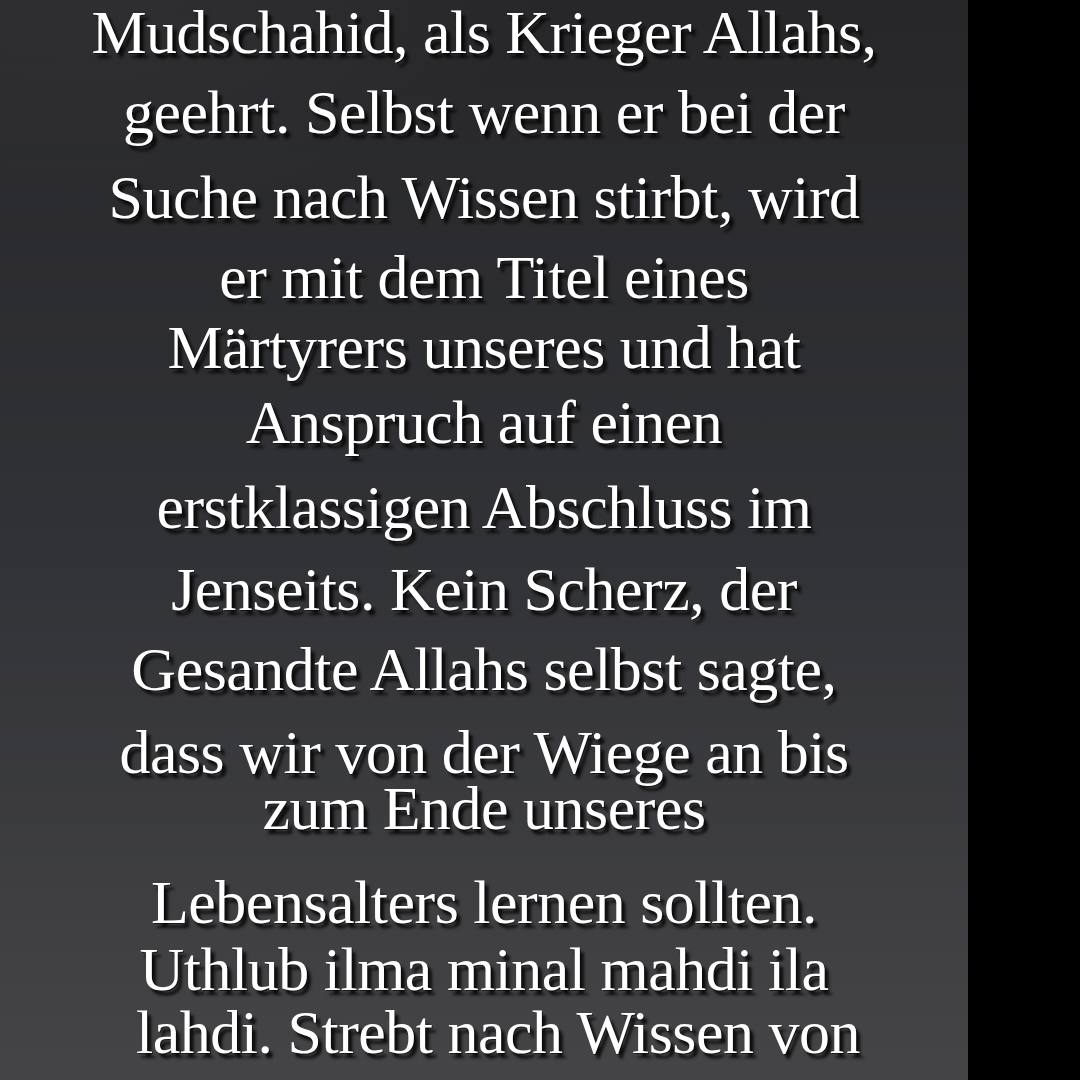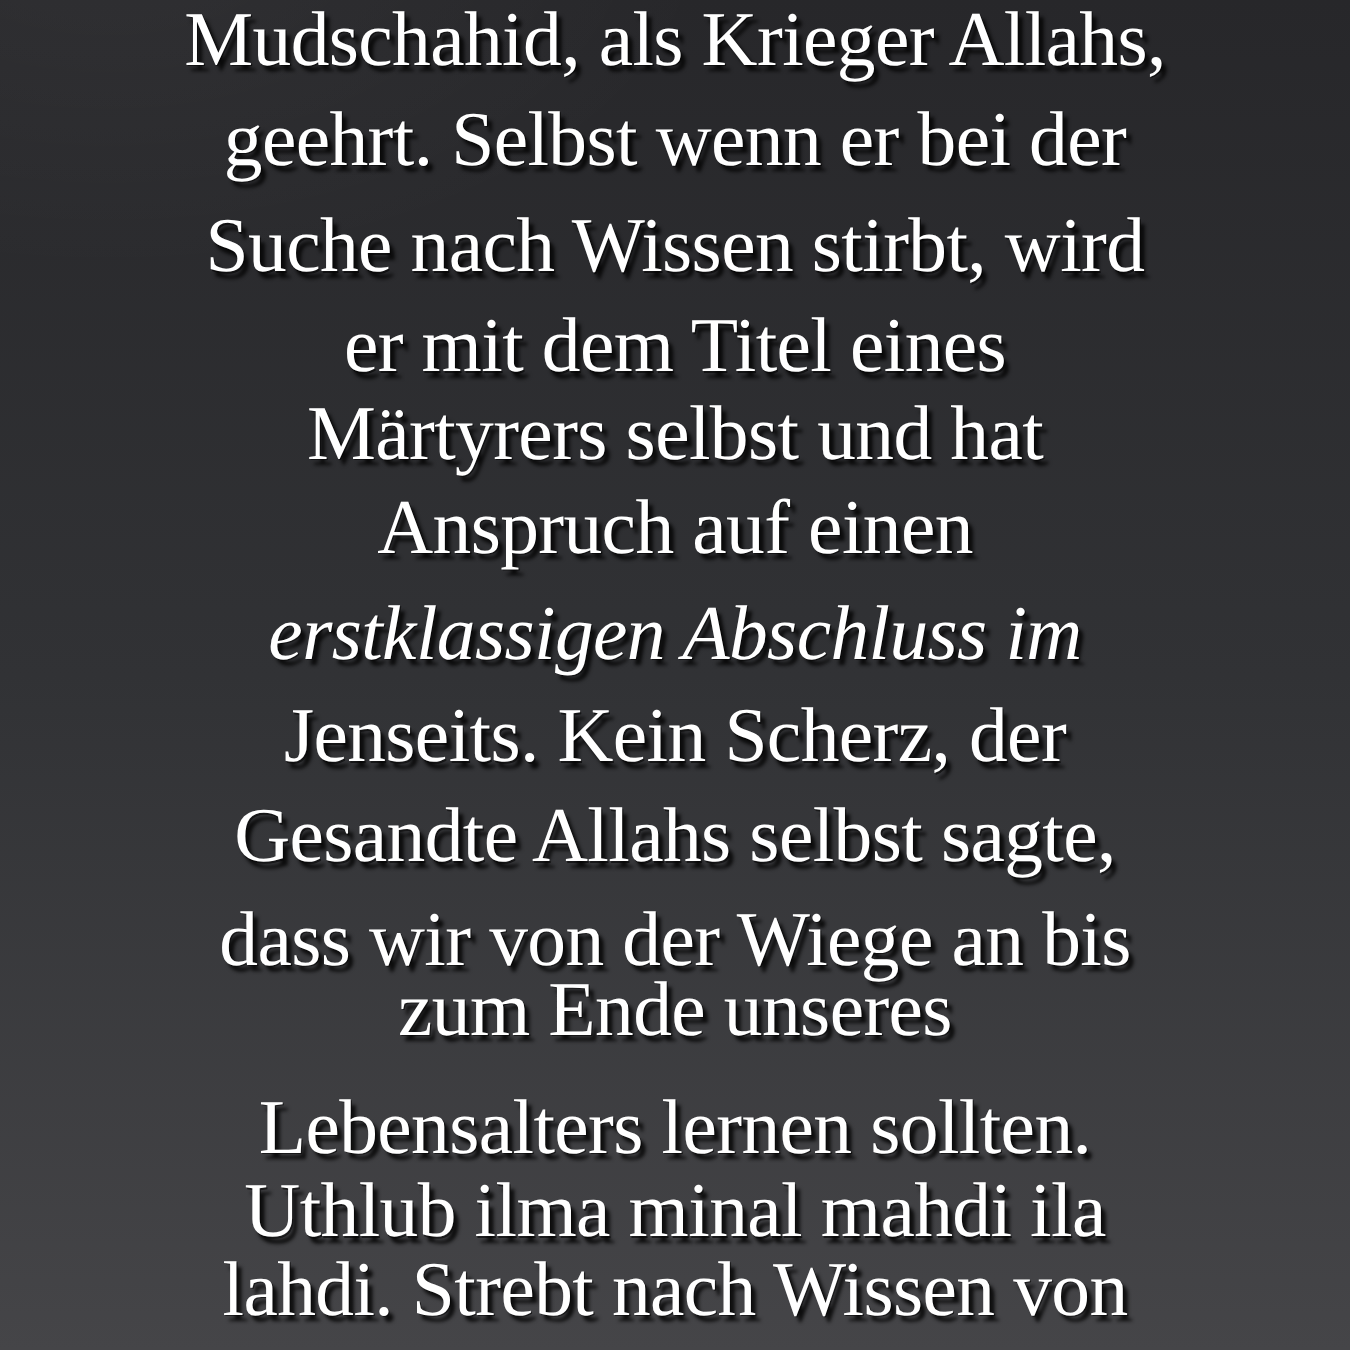--- a/index.html
+++ b/index.html
@@ -2,21 +2,21 @@
 <html style="--bg-top: #27272a; --bg-mid: #313235; --bg-bottom: #454548; --text-color: #ffffff; --shadow-color: rgba(5,5,5,0.85); --watermark-color: #9e9ea0;"><head>
 <meta charset="utf-8">
 <style>
   html, body {
     margin: 0;
     padding: 0;
     background: #000;
   }
   .canvas {
     position: relative;
-    width: 1080px;
+    width: 968px;
     height: 1080px;
     overflow: hidden;
     background:
       radial-gradient(ellipse 900px 500px at 8% -5%, rgba(255,255,255,0.045), rgba(255,255,255,0) 55%),
       linear-gradient(180deg,
         var(--bg-top) 0%,
         var(--bg-mid) 50%,
         var(--bg-bottom) 100%);
     font-family: "Liberation Serif", "DejaVu Serif", serif;
   }
@@ -52,24 +52,24 @@
 </style>
 </head>
 <body>
 
 <div class="canvas">
   <div class="quote-text" id="quote-text">
       <div class="quote-line" style="top: 1px;">Mudschahid, als Krieger Allahs,</div>
       <div class="quote-line" style="top: 81px; font-family: Liberation Serif, serif;">geehrt. Selbst wenn er bei der</div>
       <div class="quote-line" style="top: 166px;">Suche nach Wissen stirbt, wird</div>
       <div class="quote-line" style="top: 246px;">er mit dem Titel eines</div>
-      <div class="quote-line" style="top: 316px;">Märtyrers selbst und hat</div>
+      <div class="quote-line" style="top: 316px;">Märtyrers unseres und hat</div>
       <div class="quote-line" style="top: 391px;">Anspruch auf einen</div>
-      <div class="quote-line" style="top: 476px; font-style: italic;">erstklassigen Abschluss im</div>
+      <div class="quote-line" style="top: 476px;">erstklassigen Abschluss im</div>
       <div class="quote-line" style="top: 558px;">Jenseits. Kein Scherz, der</div>
       <div class="quote-line" style="top: 638px;">Gesandte Allahs selbst sagte,</div>
       <div class="quote-line" style="top: 721px;">dass wir von der Wiege an bis</div>
       <div class="quote-line" style="top: 777px;">zum Ende unseres</div>
       <div class="quote-line" style="top: 871px;">Lebensalters lernen sollten.</div>
       <div class="quote-line" style="top: 938px;">Uthlub ilma minal mahdi ila</div>
-      <div class="quote-line" style="top: 1001px;">lahdi. Strebt nach Wissen von</div>
+      <div class="quote-line" style="top: 1001px; padding-left: 14px;">lahdi. Strebt nach Wissen von</div>
     </div>
 </div>
 
 </body></html>

